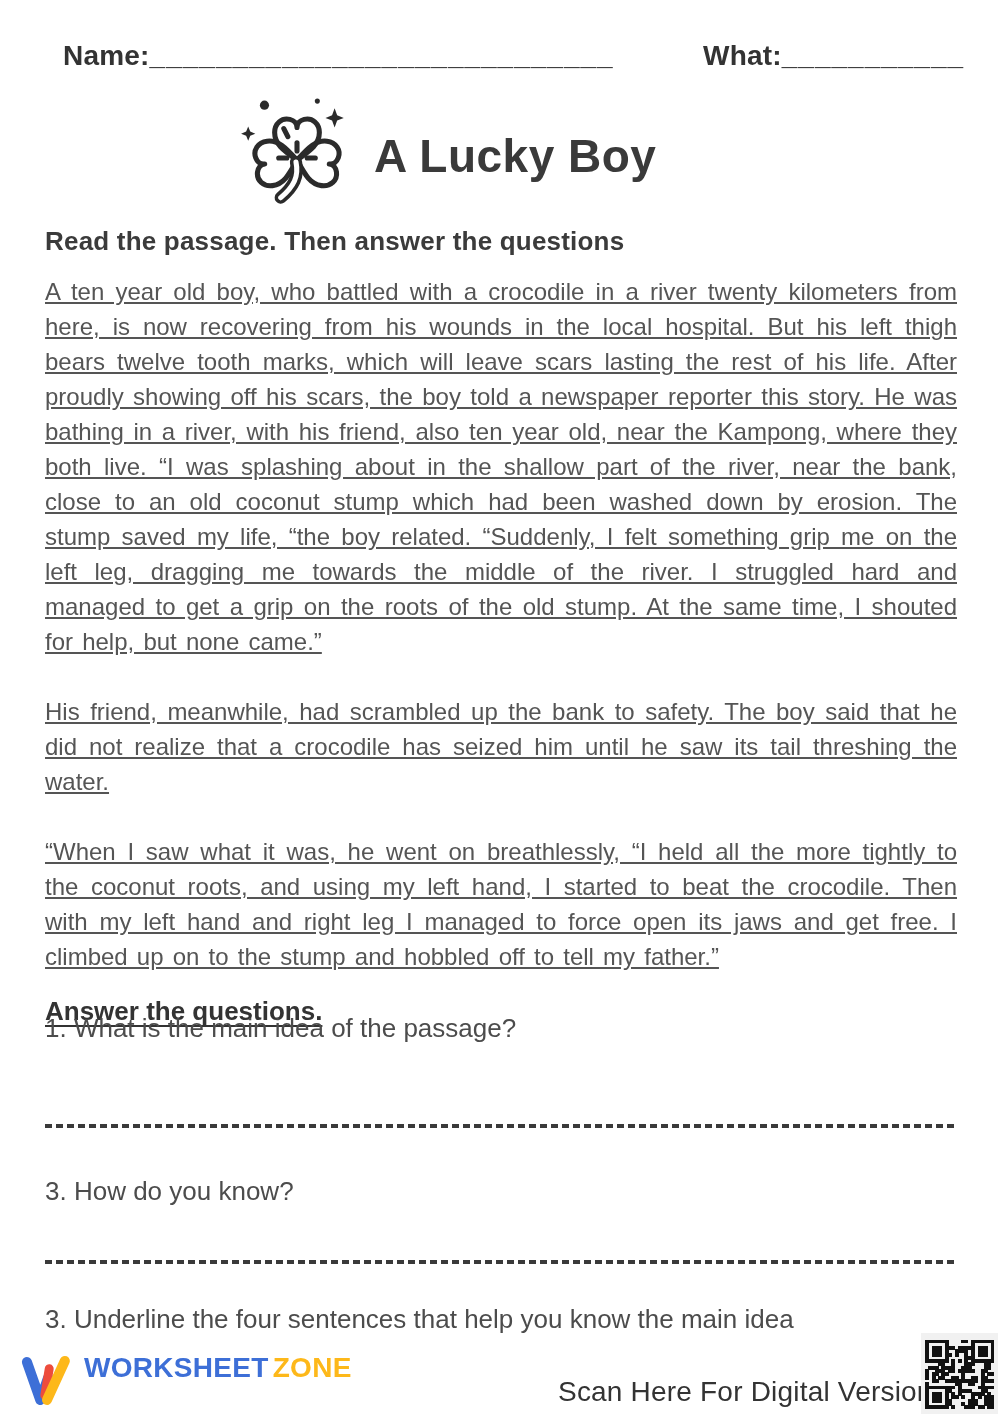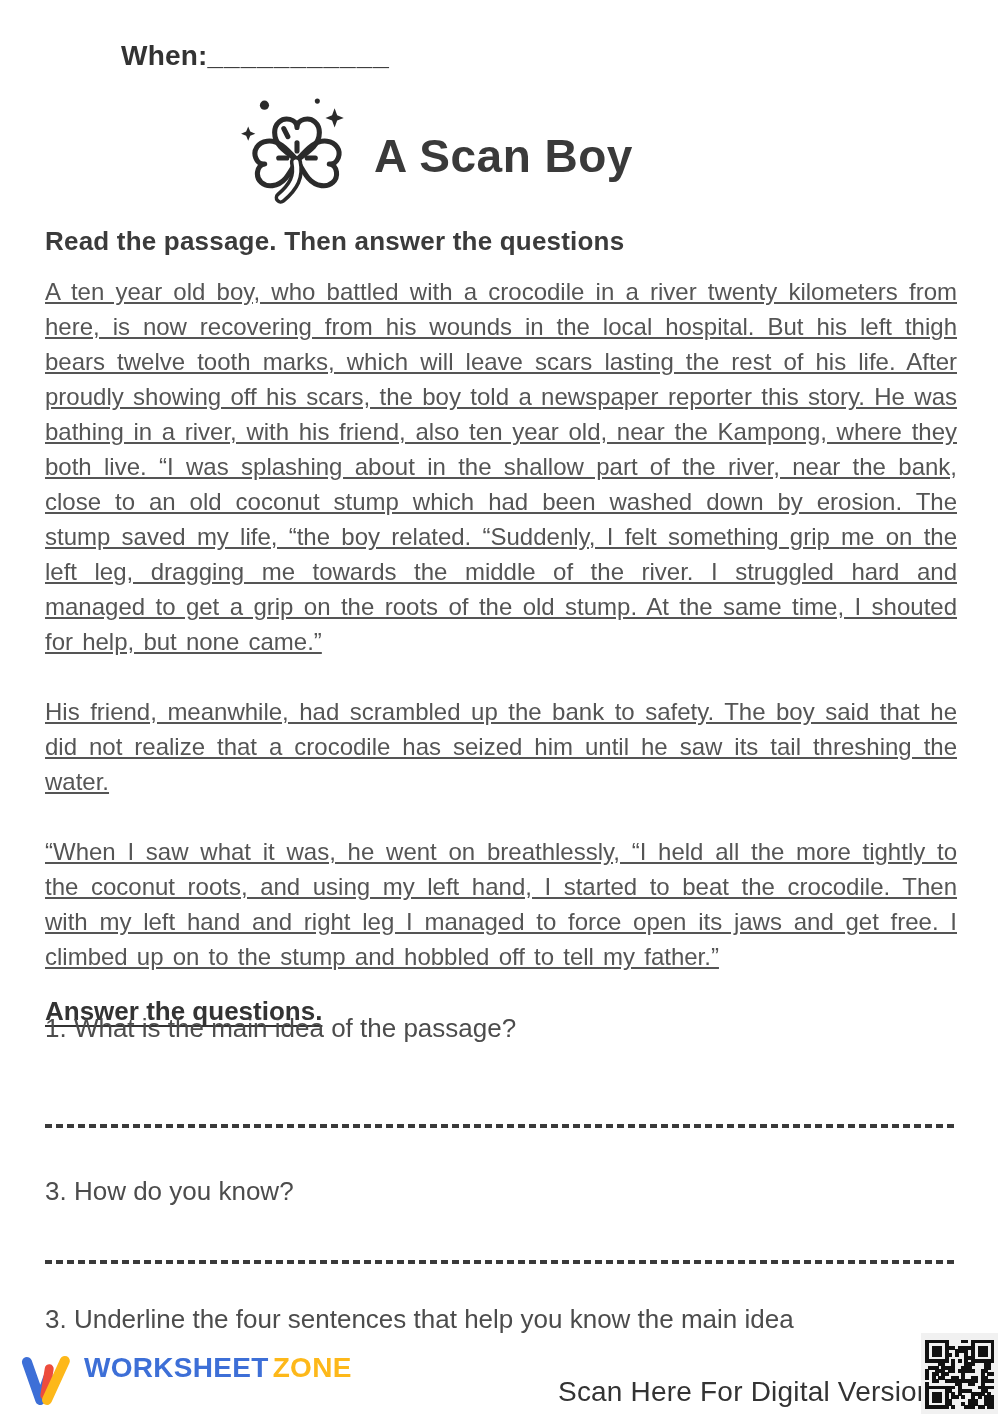--- a/index.html
+++ b/index.html
@@ -46,22 +46,25 @@
   .brand .p1 { color:#3d6fd7; }
   .brand .p2 { color:#fdb81a; margin-left:4px; }
   .scan-text { top:1376px; left:558px; font-size:28px; color:#333; letter-spacing:0.2px; }
   .qr-box { top:1333px; left:921px; width:77px; height:81px; background:#f1f1f1;
             display:flex; align-items:center; justify-content:center; }
 </style>
 </head>
 <body>
 
 <div class="abs name-row">
+  <div class="field name-field">
+    <span>Name:</span><span class="blank">____________________________</span>
+  </div>
   <div class="field grade-field">
-    <span>When:</span><span class="blank">___________</span>
+    <span>What:</span><span class="blank">___________</span>
   </div>
 </div>
 
 <div class="abs title-row">
   <span class="clover">
     <svg viewBox="0 0 120 120" width="122" height="124">
       <g fill="none" stroke="#2b2b2b" stroke-width="5" stroke-linecap="round" stroke-linejoin="round">
 
         <path d="M60,64 C46,54 38,48 38,37 C38,28 45,22 53,24 C57,25 60,28 60,32 C60,28 63,25 67,24 C75,22 82,28 82,37 C82,48 74,54 60,64 Z"></path>
         <path d="M60,64 C46,54 38,48 38,37 C38,28 45,22 53,24 C57,25 60,28 60,32 C60,28 63,25 67,24 C75,22 82,28 82,37 C82,48 74,54 60,64 Z" transform="rotate(-97 60 64)"></path>
@@ -79,21 +82,21 @@
       </g>
 
       <g fill="#2b2b2b">
         <circle cx="28" cy="10" r="4.5"></circle>
         <circle cx="80" cy="6" r="2.5"></circle>
         <path d="M12,31 L14,36 L19,38 L14,40 L12,45 L10,40 L5,38 L10,36 Z"></path>
         <path d="M97,13 L99.5,20 L106,22.5 L99.5,25 L97,32 L94.5,25 L88,22.5 L94.5,20 Z"></path>
       </g>
     </svg>
   </span>
-  <span class="page-title">A Scan Boy</span>
+  <span class="page-title">A Lucky Boy</span>
 </div>
 
 <div class="abs instruction">Read the passage. Then answer the questions</div>
 
 <div class="abs passage">
   <p>A ten year old boy, who battled with a crocodile in a river twenty kilometers from here, is now recovering from his wounds in the local hospital. But his left thigh bears twelve tooth marks, which will leave scars lasting the rest of his life. After proudly showing off his scars, the boy told a newspaper reporter this story. He was bathing in a river, with his friend, also ten year old, near the Kampong, where they both live. “I was splashing about in the shallow part of the river, near the bank, close to an old coconut stump which had been washed down by erosion. The stump saved my life, “the boy related. “Suddenly, I felt something grip me on the left leg, dragging me towards the middle of the river. I struggled hard and managed to get a grip on the roots of the old stump. At the same time, I shouted for help, but none came.”</p>
   <p>His friend, meanwhile, had scrambled up the bank to safety. The boy said that he did not realize that a crocodile has seized him until he saw its tail threshing the water.</p>
   <p>“When I saw what it was, he went on breathlessly, “I held all the more tightly to the coconut roots, and using my left hand, I started to beat the crocodile. Then with my left hand and right leg I managed to force open its jaws and get free. I climbed up on to the stump and hobbled off to tell my father.”</p>
 </div>
 

